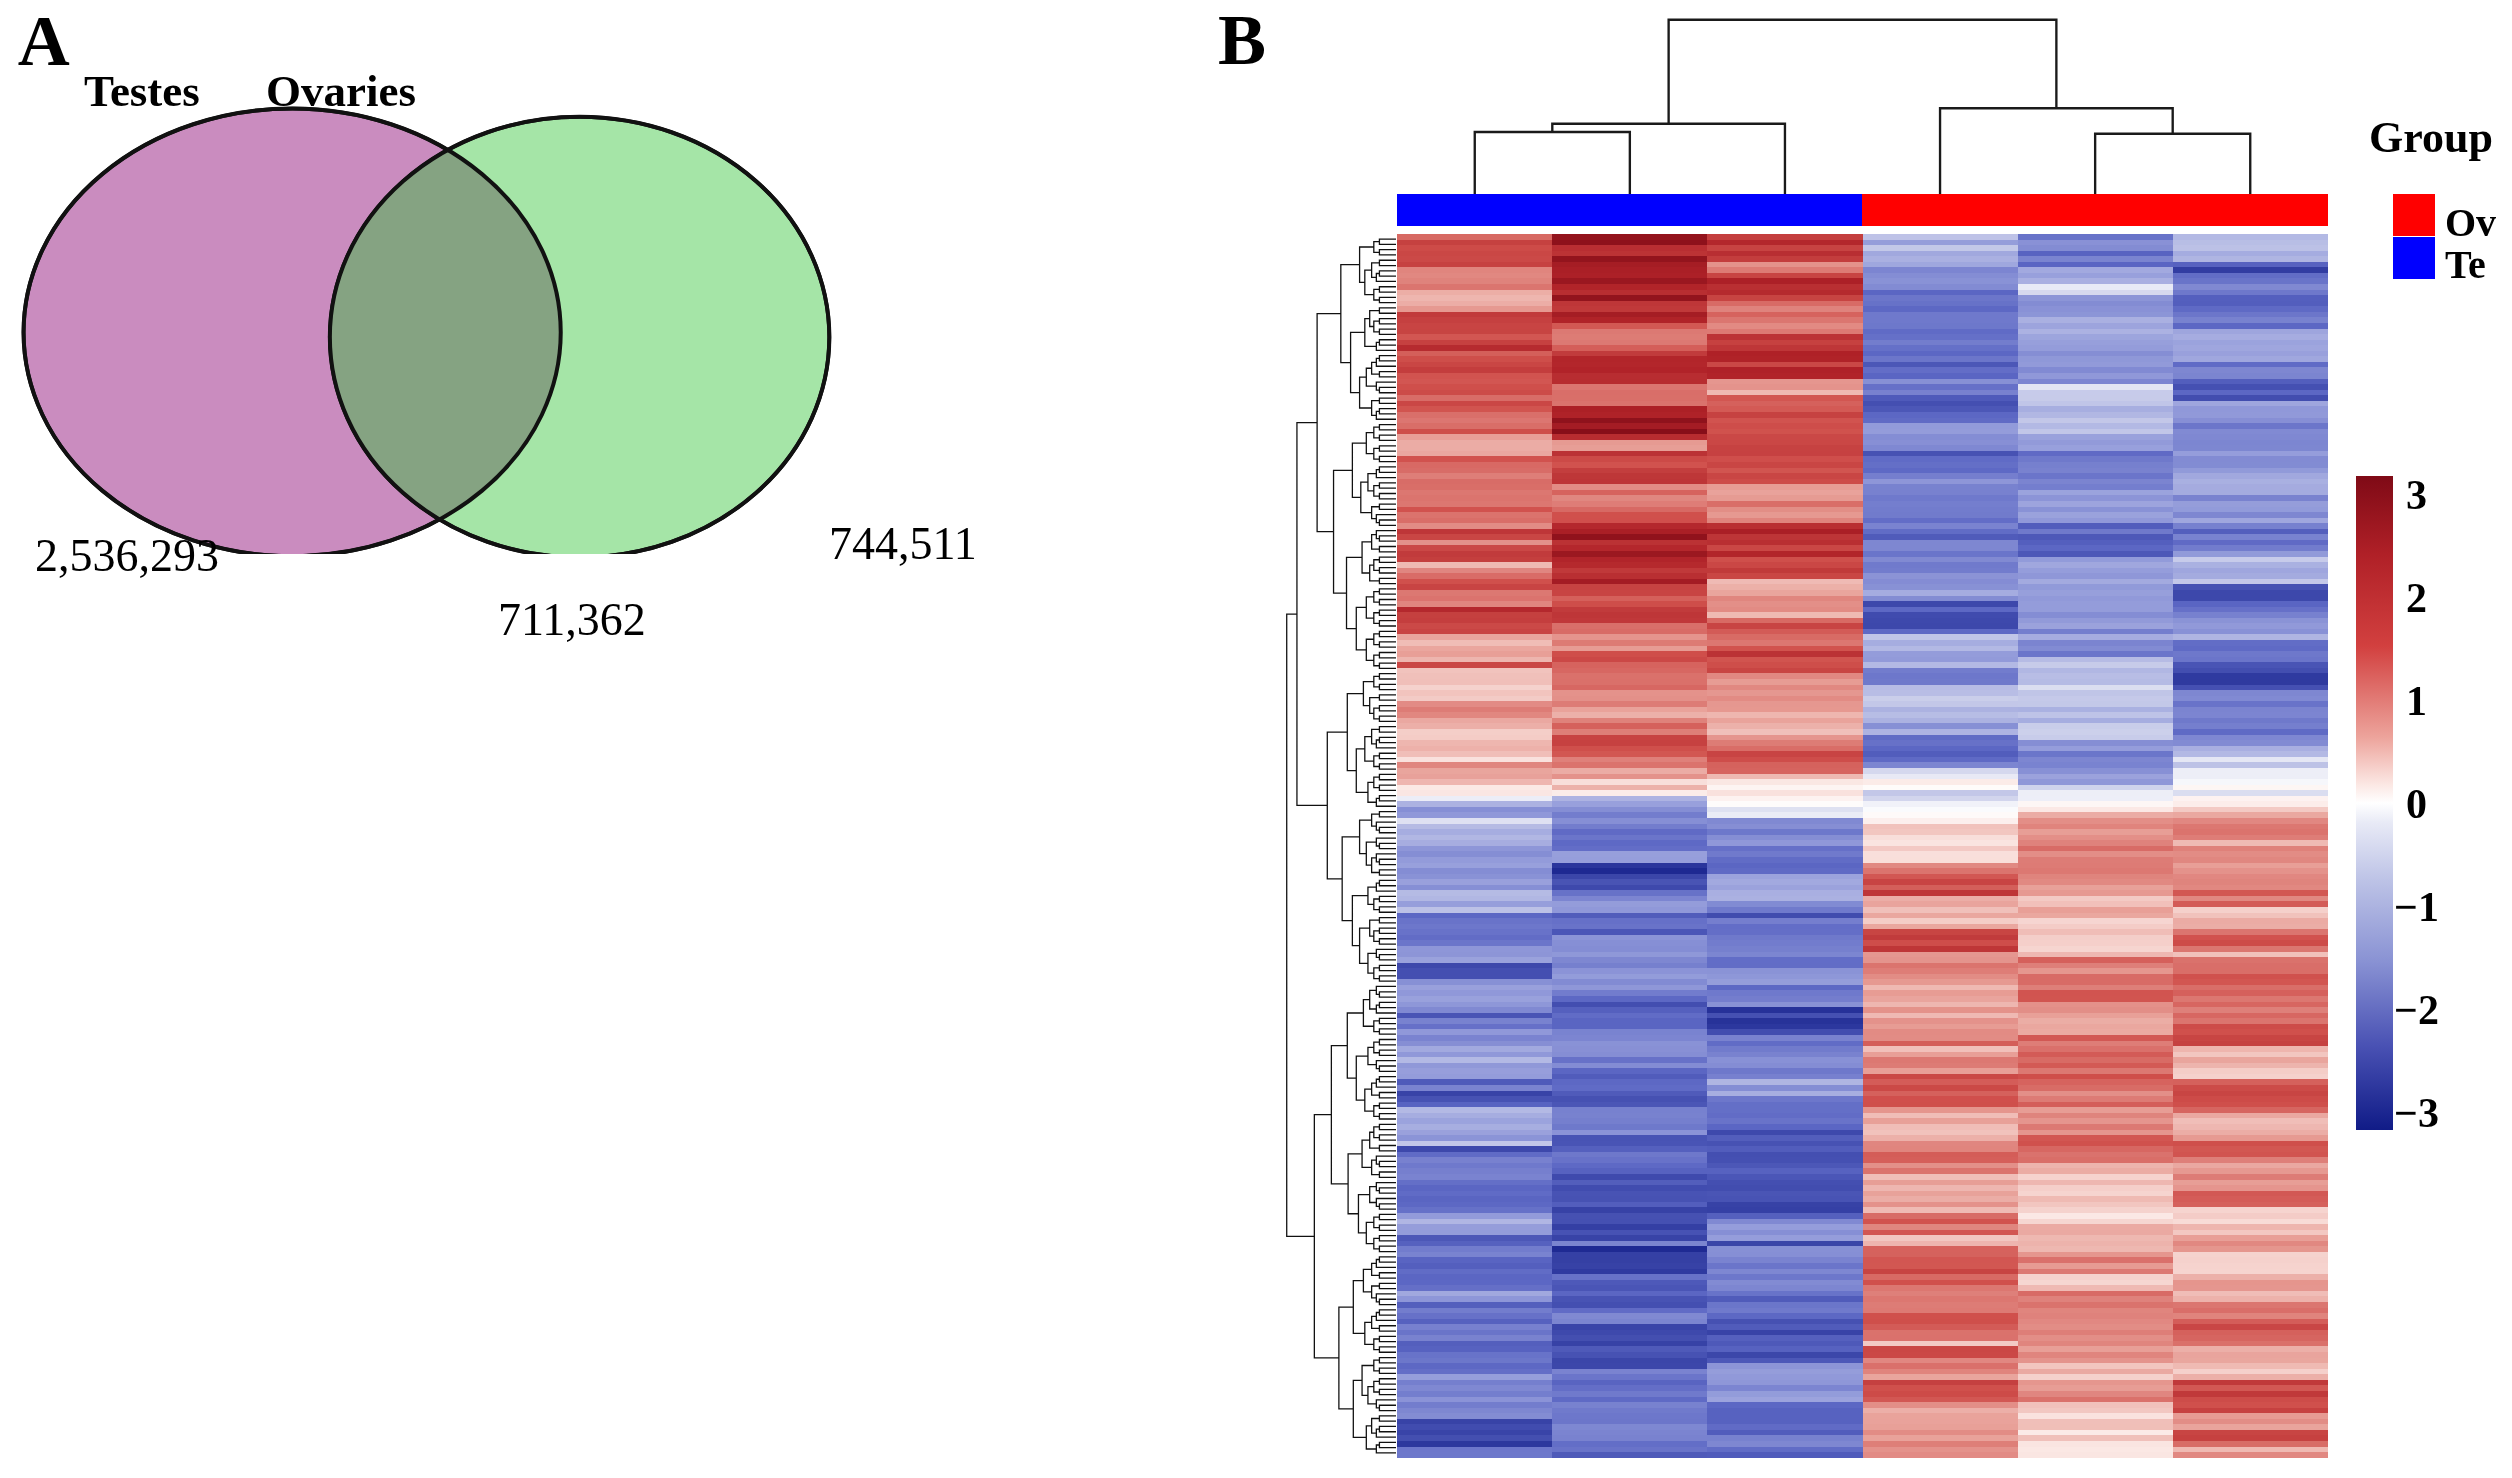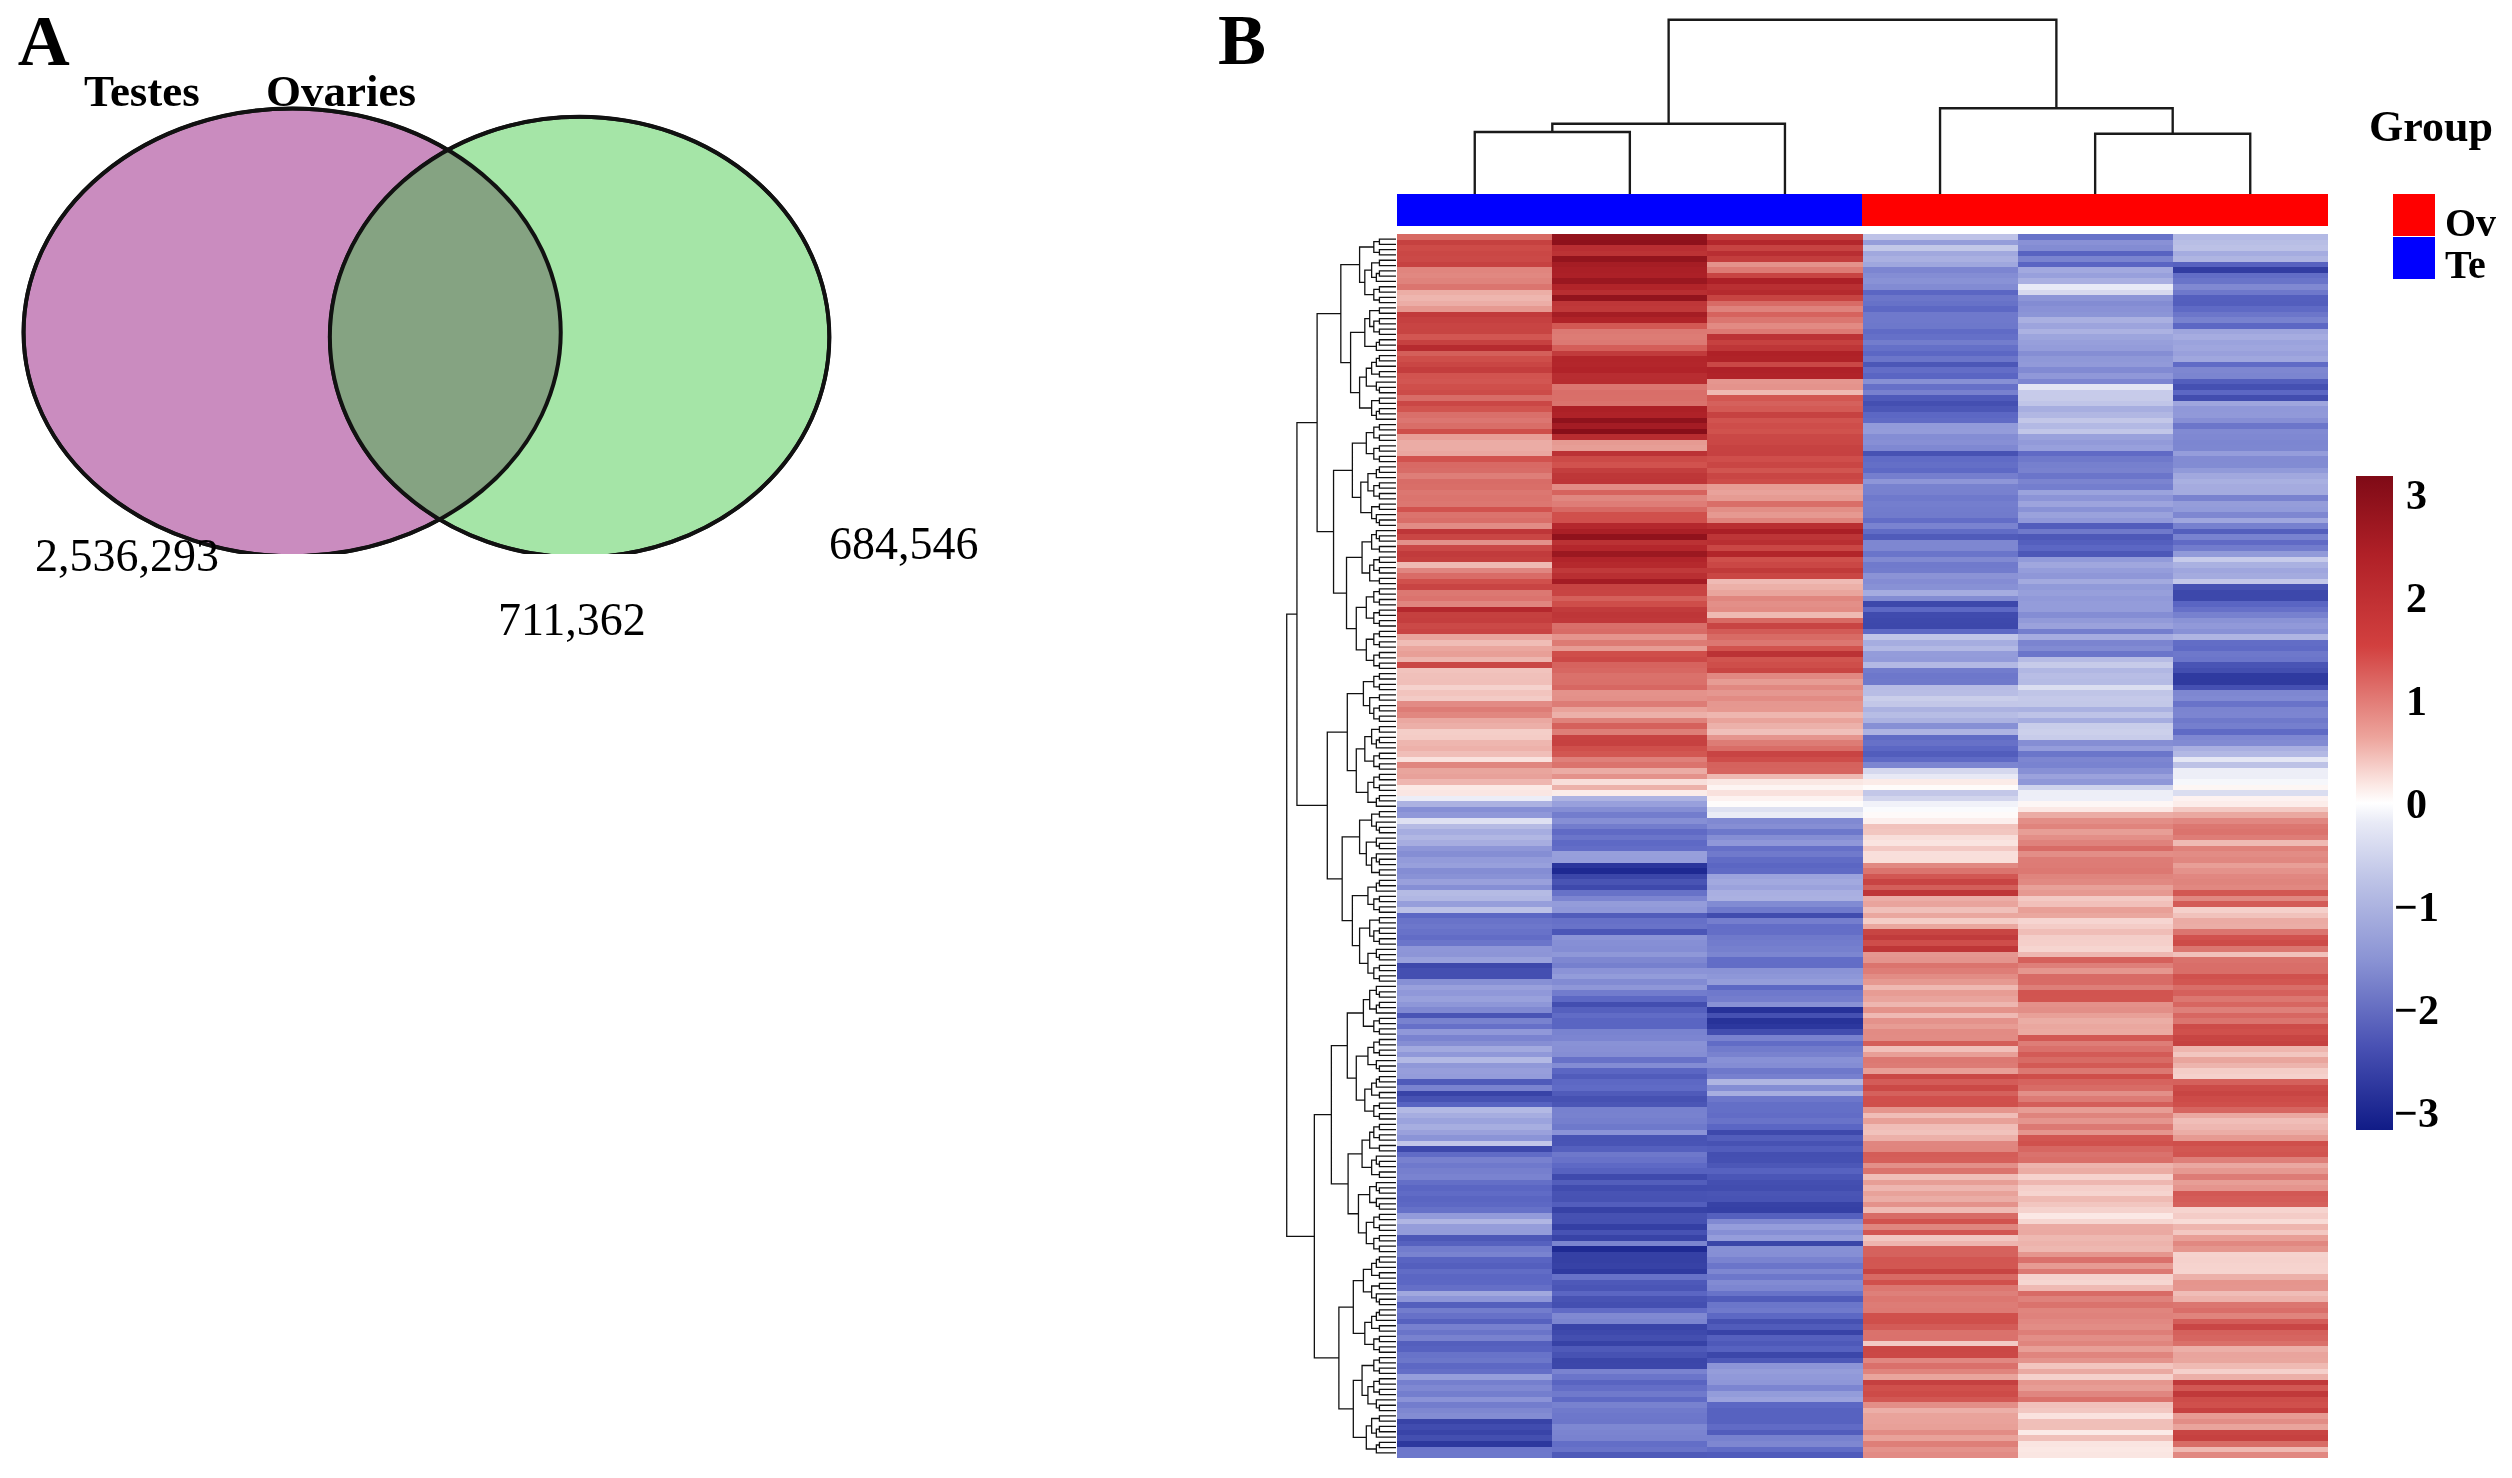--- a/index.html
+++ b/index.html
@@ -52,21 +52,21 @@
     <ellipse cx="492" cy="196" rx="212" ry="187" fill="#A2E4A4" fill-opacity="0.97" stroke="#111111" stroke-width="3.2"></ellipse>
     <g clip-path="url(#clipL)">
       <ellipse cx="492" cy="196" rx="212" ry="187" fill="#85A382" stroke="#0b3d12" stroke-width="2.2"></ellipse>
     </g>
     <ellipse cx="248" cy="192" rx="228" ry="190" fill="none" stroke="#111111" stroke-width="3.4"></ellipse>
     <ellipse cx="492" cy="196" rx="212" ry="187" fill="none" stroke="#111111" stroke-width="3.4"></ellipse>
   </svg>
 
   <div class="venn-count" style="left:35px;top:533px;">2,536,293</div>
   <div class="venn-count" style="left:498px;top:597px;">711,362</div>
-  <div class="venn-count" style="left:829px;top:521px;">684,546</div>
+  <div class="venn-count" style="left:829px;top:521px;">744,511</div>
 </div>
 
 <div id="panel-b">
   <div class="panel-letter" style="left:1218px;top:3.5px;">B</div>
 
   <svg id="coldend" style="position:absolute;left:1397px;top:8.2px;" width="931" height="186" viewBox="0 0 1581 316">
       <path d="M131.75 316 L131.75 210.6 L395.25 210.6 L395.25 316" fill="none" stroke="#1a1a1a" stroke-width="4"></path>
       <path d="M263.5 210.6 L263.5 196.64999999999998 L658.75 196.64999999999998 L658.75 316" fill="none" stroke="#1a1a1a" stroke-width="4"></path>
       <path d="M1185.75 316 L1185.75 213.7 L1449.25 213.7 L1449.25 316" fill="none" stroke="#1a1a1a" stroke-width="4"></path>
       <path d="M922.25 316 L922.25 170.3 L1317.5 170.3 L1317.5 213.7" fill="none" stroke="#1a1a1a" stroke-width="4"></path>
@@ -1410,21 +1410,21 @@
         <div class="hm-cell" style="top: 1185px; height: 6px; background: rgb(226, 141, 134);"></div>
         <div class="hm-cell" style="top: 1190px; height: 6px; background: rgb(233, 164, 156);"></div>
         <div class="hm-cell" style="top: 1196px; height: 6px; background: rgb(200, 69, 67);"></div>
         <div class="hm-cell" style="top: 1201px; height: 6px; background: rgb(198, 65, 64);"></div>
         <div class="hm-cell" style="top: 1207px; height: 6px; background: rgb(216, 108, 102);"></div>
         <div class="hm-cell" style="top: 1213px; height: 6px; background: rgb(239, 185, 178);"></div>
         <div class="hm-cell" style="top: 1218px; height: 6px; background: rgb(225, 136, 129);"></div>
       </div>
     </div>
 
-  <div class="grp-title" style="left:2369px;top:105px;">Group</div>
+  <div class="grp-title" style="left:2369px;top:116px;">Group</div>
   <div class="grp-sw" style="left:2393px;top:194px;width:42px;height:42px;background:#FF0000;"></div>
   <div class="grp-lab" style="left:2445px;top:203px;">Ov</div>
   <div class="grp-sw" style="left:2393px;top:237px;width:42px;height:42px;background:#0000FF;"></div>
   <div class="grp-lab" style="left:2445px;top:245px;">Te</div>
 
   <div class="cbar" style="left:2356px;top:476px;width:37px;height:654px;
               background:linear-gradient(to bottom,#7F0A16 0%,#B02027 12%,#D2403F 26%,
                         #EDA49C 40%,#FBE6E2 47%,#FFFFFF 50%,#E8EAF6 53%,
                         #BCC2E6 62%,#8A93D4 74%,#4A52B4 87%,#101B87 100%);"></div>
 

